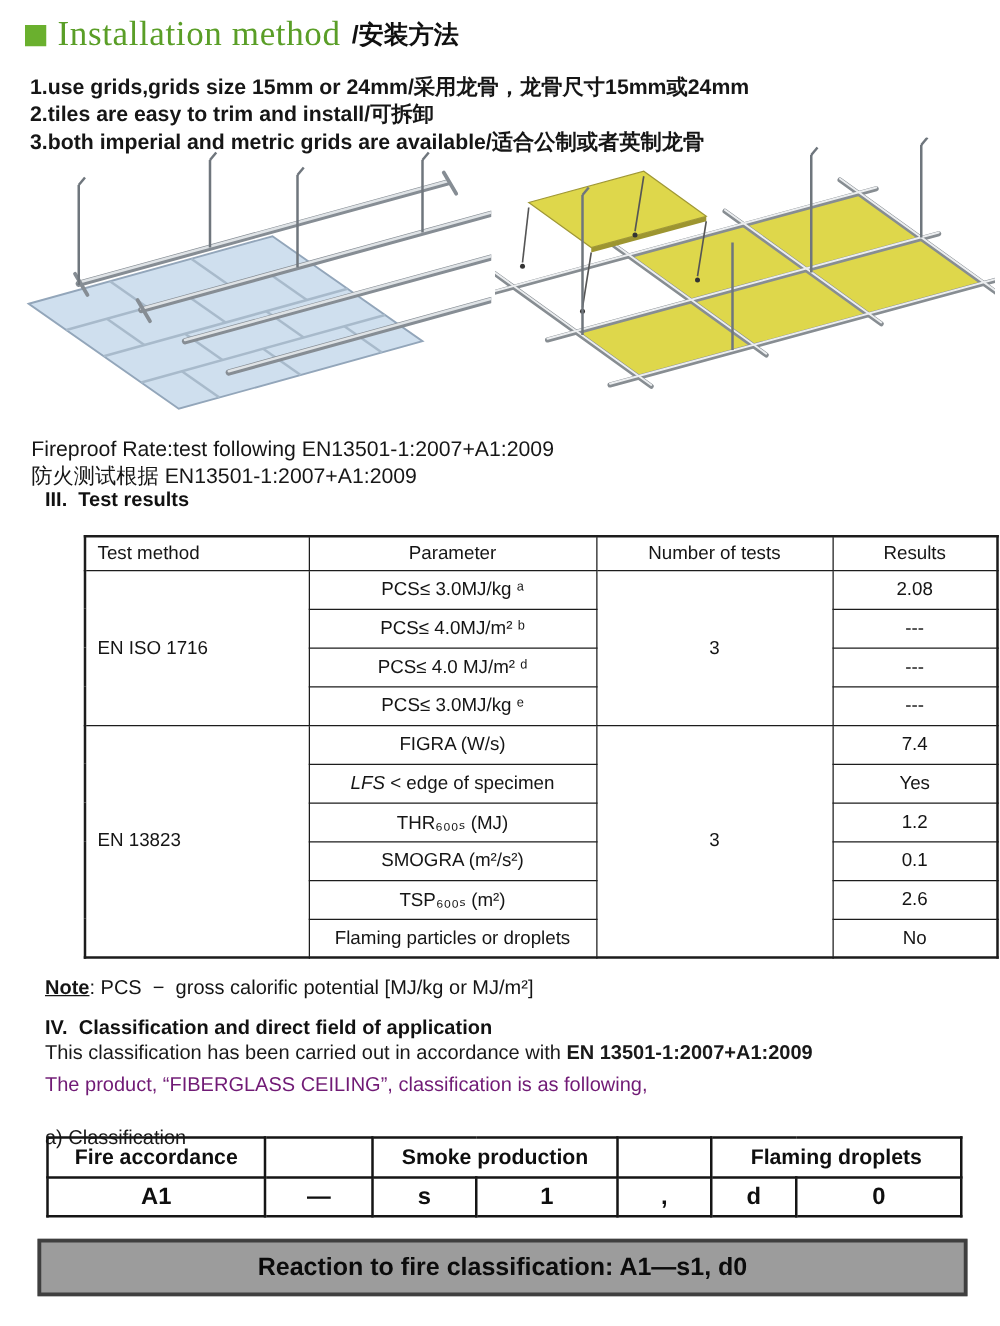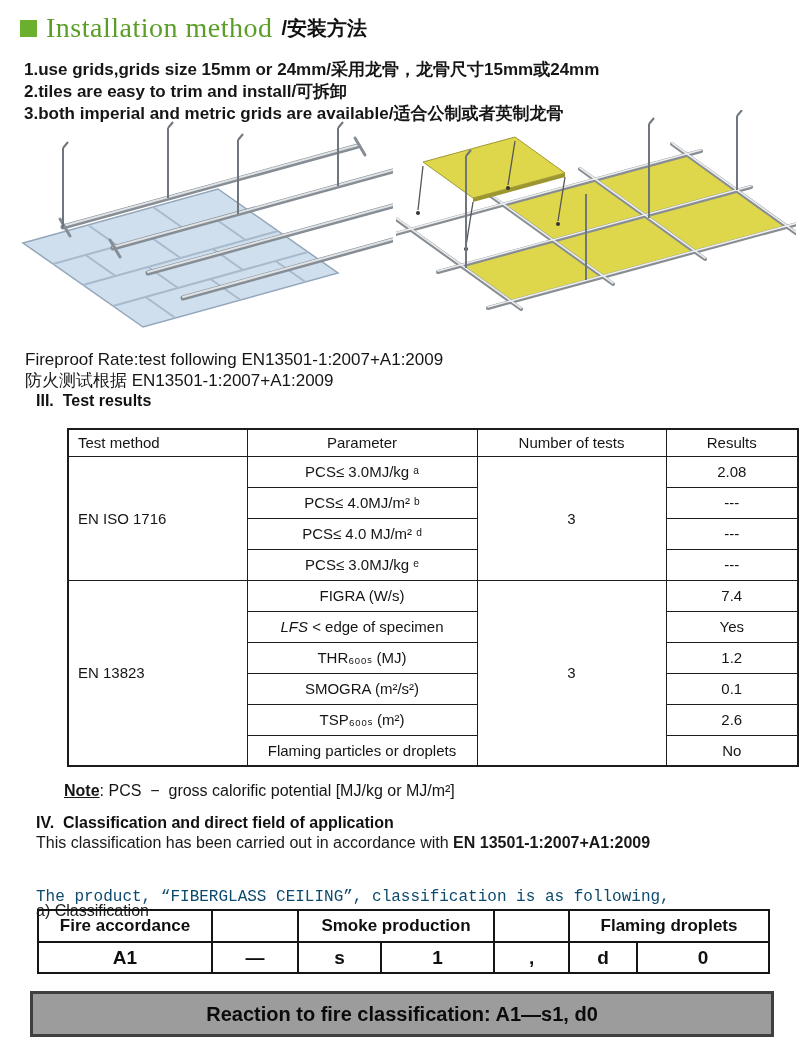--- a/index.html
+++ b/index.html
@@ -33,26 +33,26 @@
                 table-layout:fixed;font-size:15px;color:#151515;border:2px solid #1c1c1c;margin-left:30px;}
   .results th,.results td{border:1px solid #1c1c1c;padding:0;text-align:center;font-weight:400;
                           overflow:hidden;}
   .results tr{height:31px;}
   .results tr.hdr{height:27px;}
   .results .left{text-align:left;padding-left:9px;}
   .results .it{font-style:italic;}
 
   
   .note{top:782px;left:36px;font-size:16px;color:#151515;}
-  .note .nu{font-weight:700;text-decoration:underline;margin-left:28px;}
+  .note .nu{font-weight:700;text-decoration:underline;}
 
   .body-line{top:834px;left:36px;font-size:16px;color:#191919;}
   .body-line b{font-weight:700;}
   .sub-a{top:862px;left:36px;font-size:16px;color:#191919;margin-top:40px;}
-  .product-line{top:888px;left:36px;font-size:16px;color:#0c4a6e;font-family:Liberation Mono, monospace;}
+  .product-line{top:860px;left:36px;font-size:16px;color:#701a75;}
 
   
   table.classif{position:absolute;top:909px;left:37px;width:731px;border-collapse:collapse;
                 table-layout:fixed;color:#0f0f0f;border:2px solid #151515;}
   .classif th,.classif td{border:2px solid #151515;padding:0;text-align:center;font-weight:700;}
   .classif tr.hdr{height:32px;font-size:17px;}
   .classif tr.val{height:31px;font-size:19px;}
 
   
   .banner{top:991px;left:30px;width:744px;height:46px;background:#9c9c9c;border:3px solid #3f3f3f;

